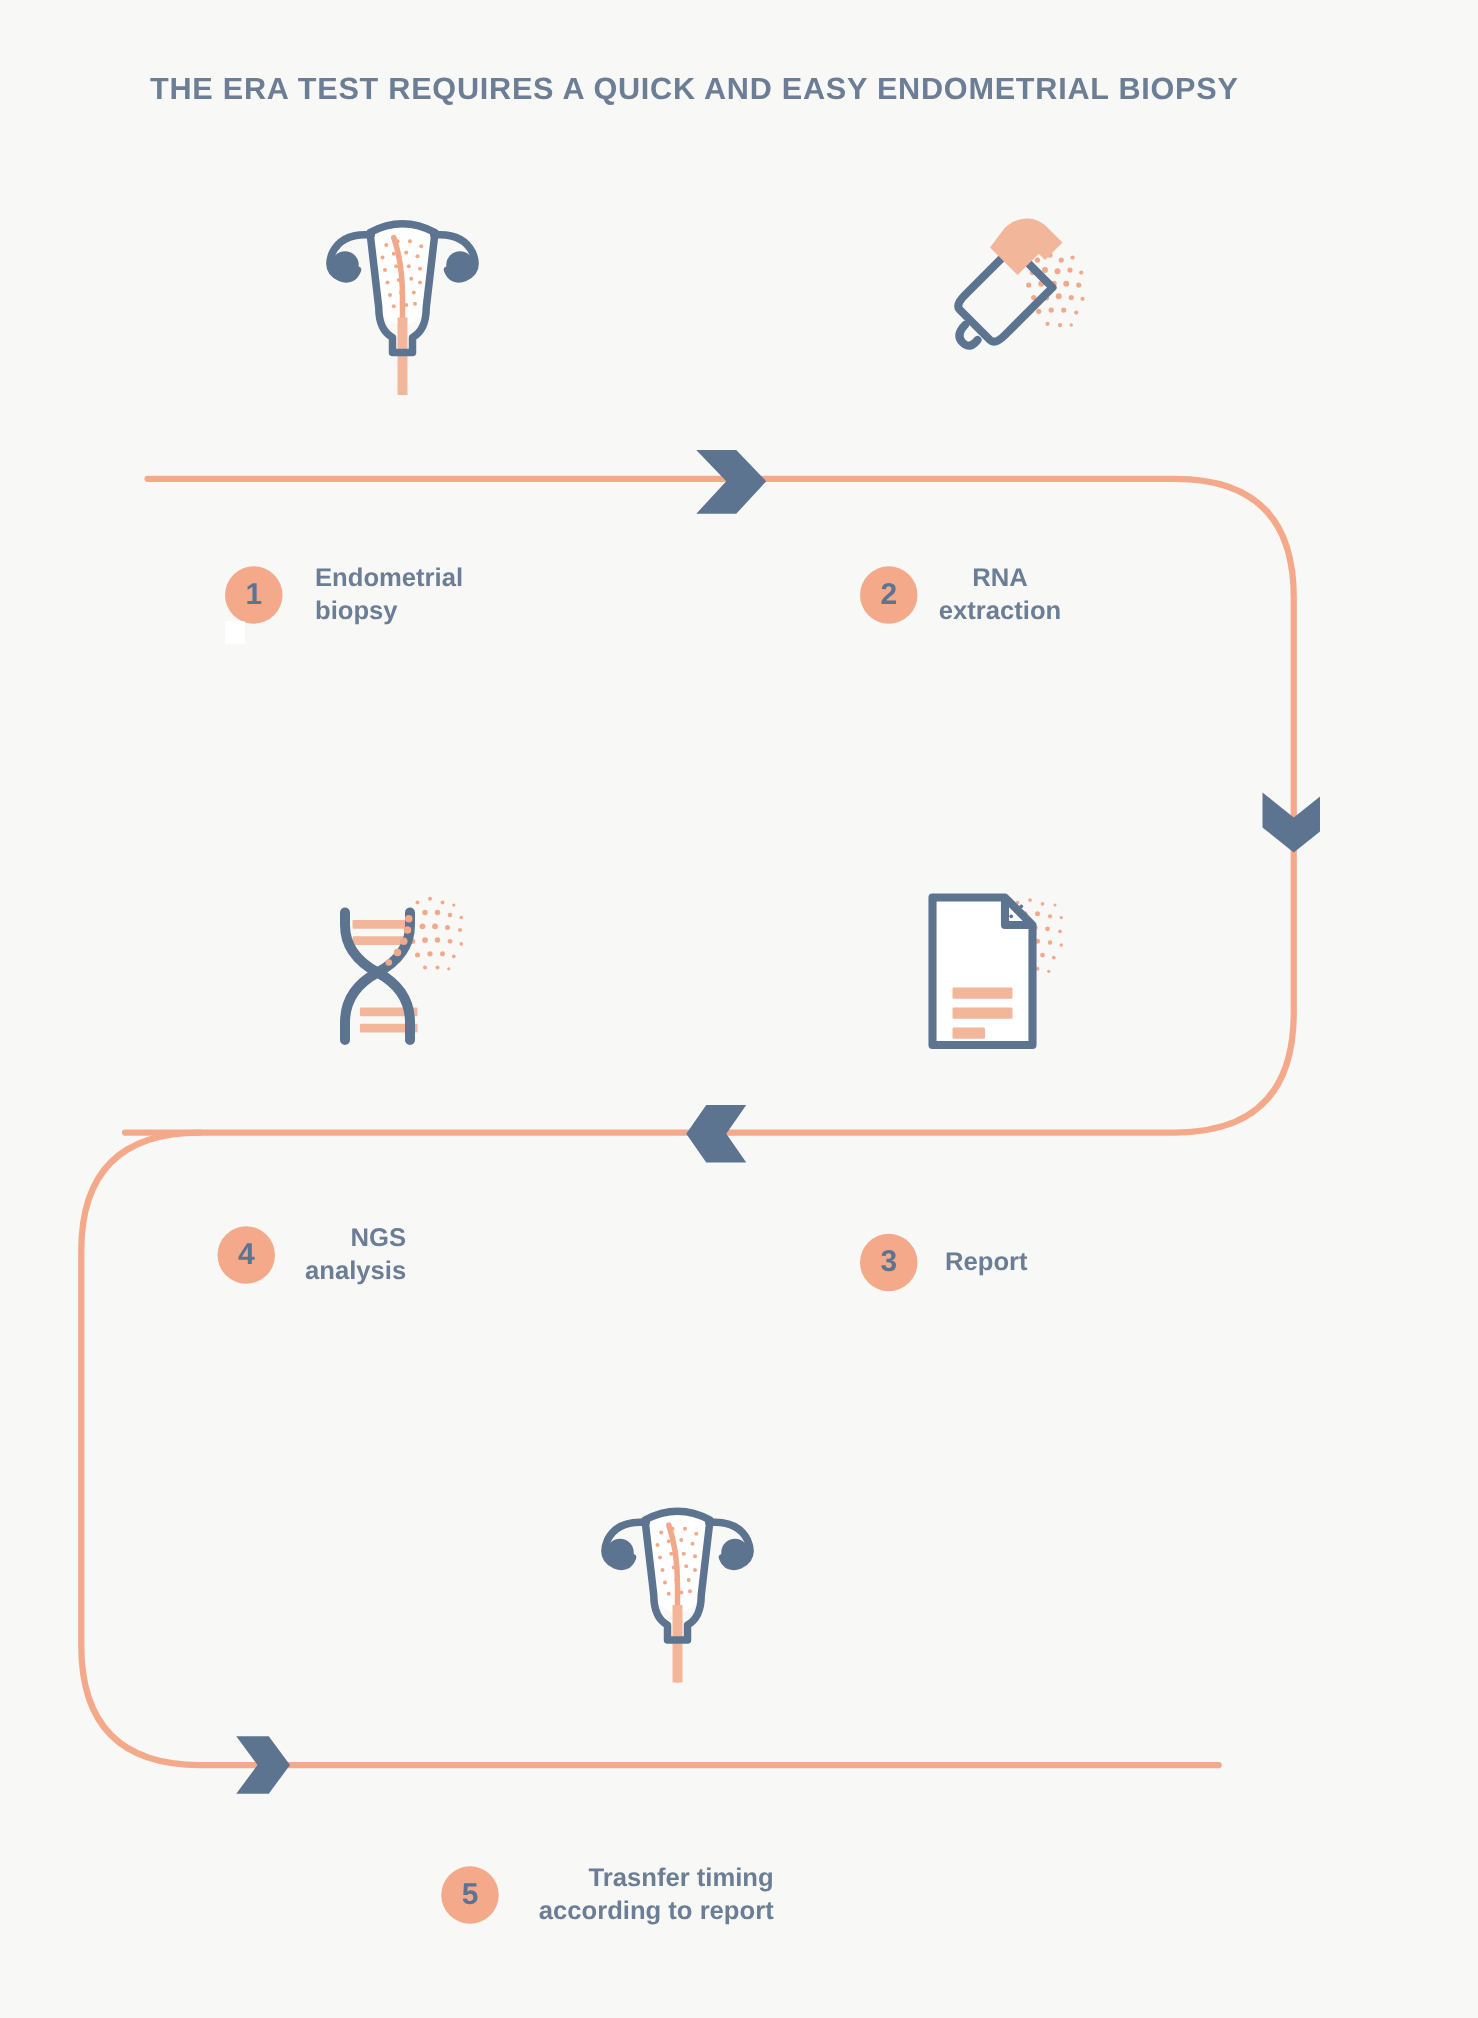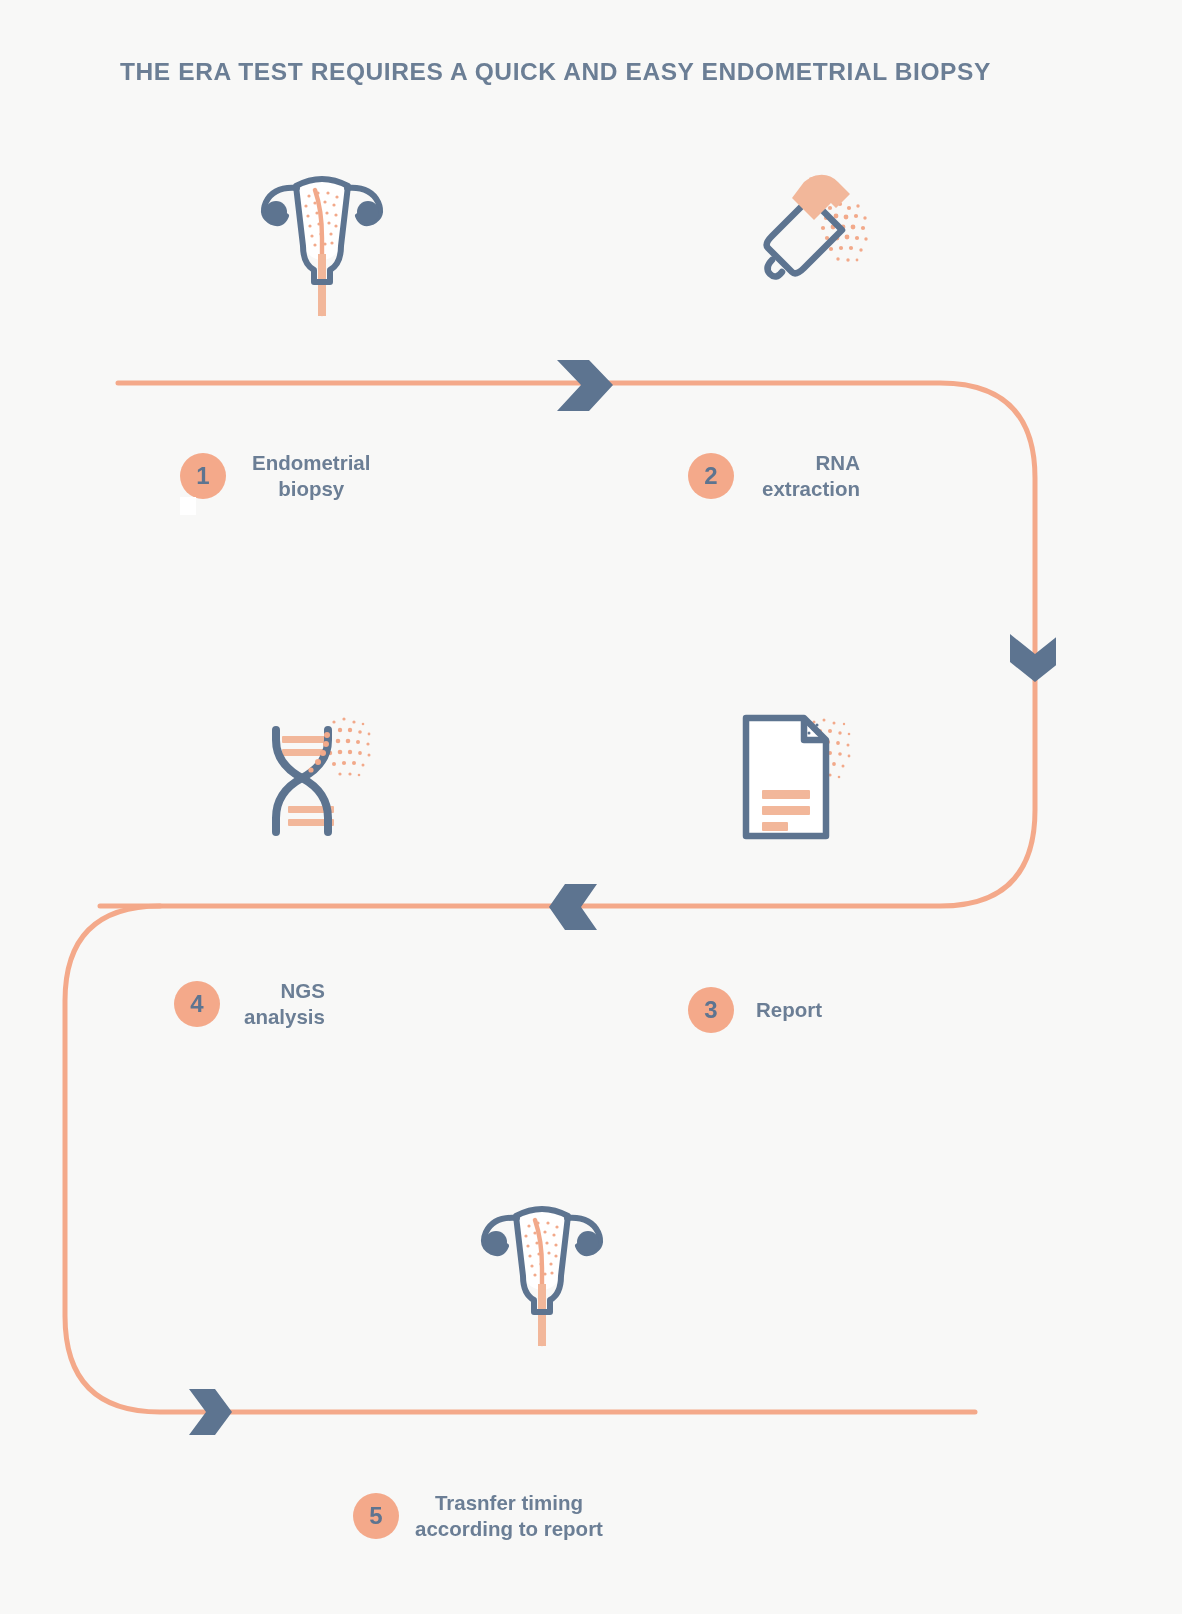--- a/index.html
+++ b/index.html
@@ -60,28 +60,28 @@
   .step-label {
     margin-left: 22px;
     font-size: 20.5px;
     font-weight: bold;
     line-height: 1.27;
     color: #6b7e95;
     white-space: pre-line;
   }
 
   #step-1 { left: 180px; top: 450px; }
-  #step-1 .step-label { text-align: center; margin-left: 26px; }
+  #step-1 .step-label { text-align: left; margin-left: 26px; }
   #step-2 { left: 688px; top: 450px; }
-  #step-2 .step-label { text-align: right; margin-left: 28px; }
+  #step-2 .step-label { text-align: center; margin-left: 17px; }
   #step-3 { left: 688px; top: 987px; }
   #step-4 { left: 174px; top: 978px; }
   #step-4 .step-label { text-align: right; margin-left: 24px; }
   #step-5 { left: 353px; top: 1490px; }
-  #step-5 .step-label { text-align: center; margin-left: 16px; }
+  #step-5 .step-label { text-align: right; margin-left: 32px; }
 
   
   #artifact-square {
     position: absolute;
     left: 180px;
     top: 497px;
     width: 16px;
     height: 18px;
     background: #ffffff;
   }

